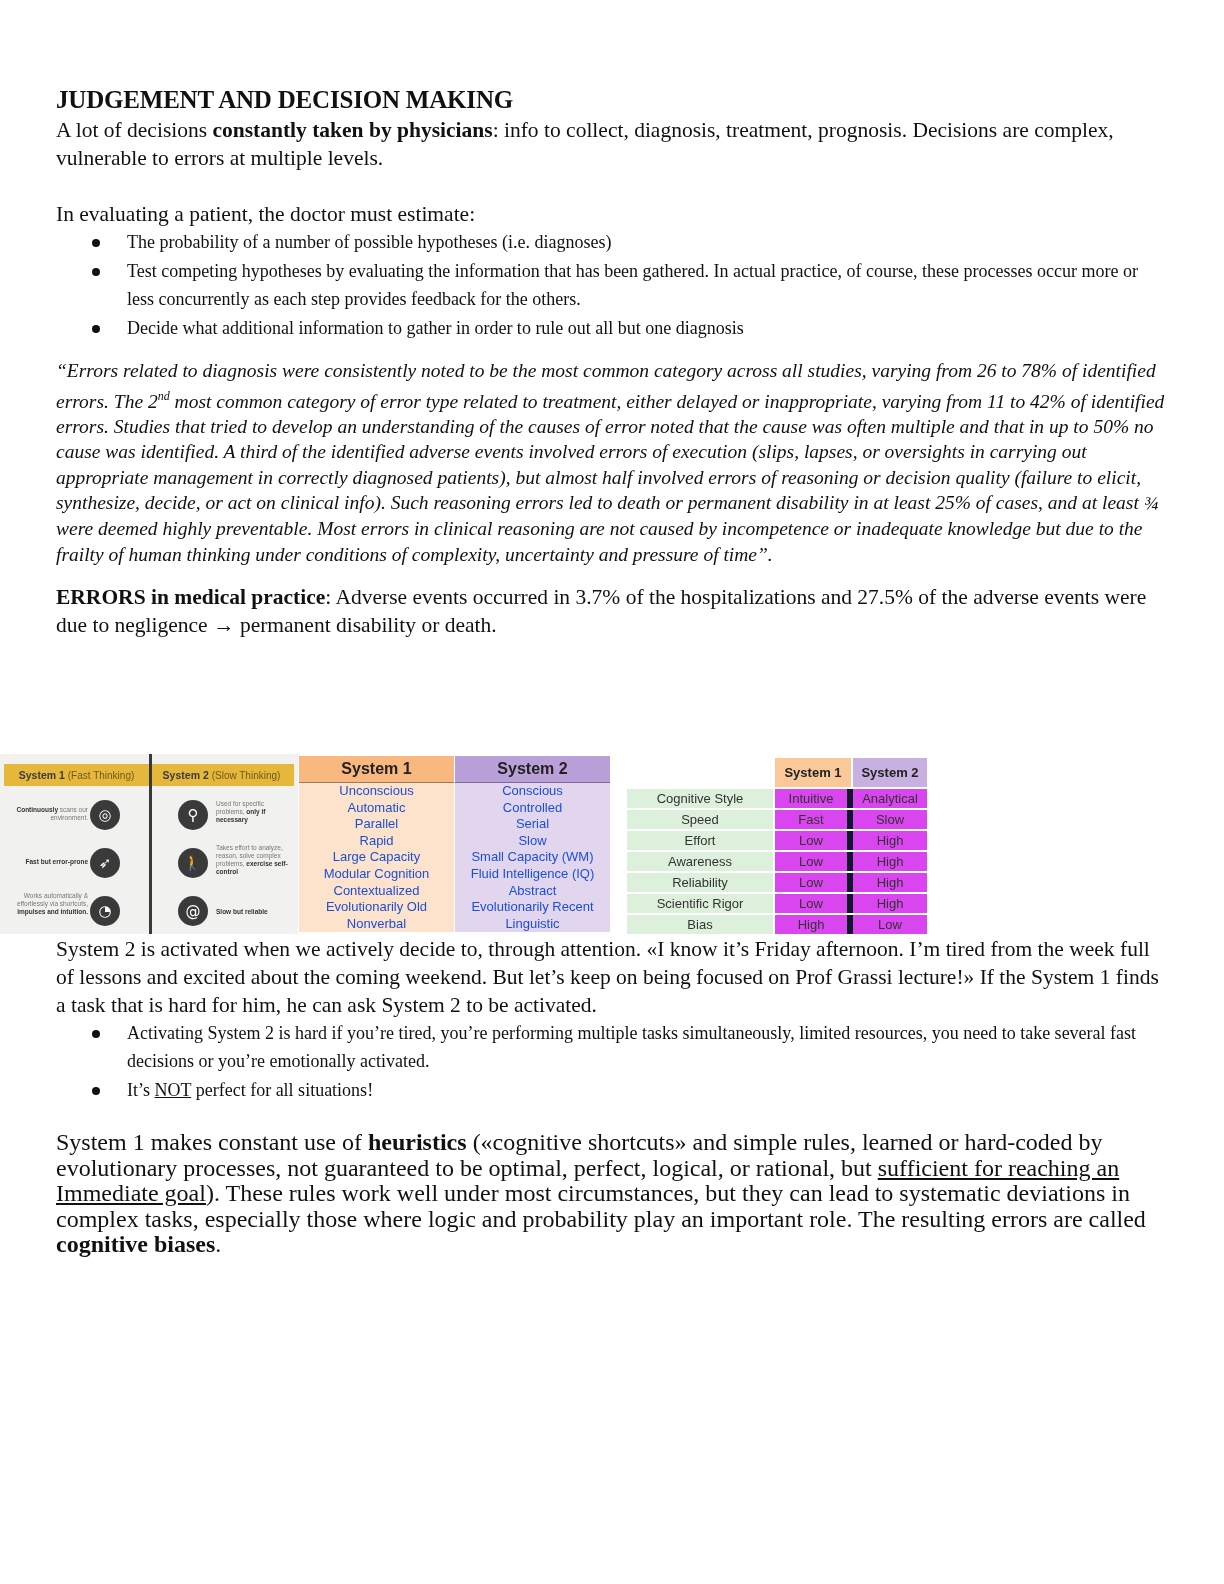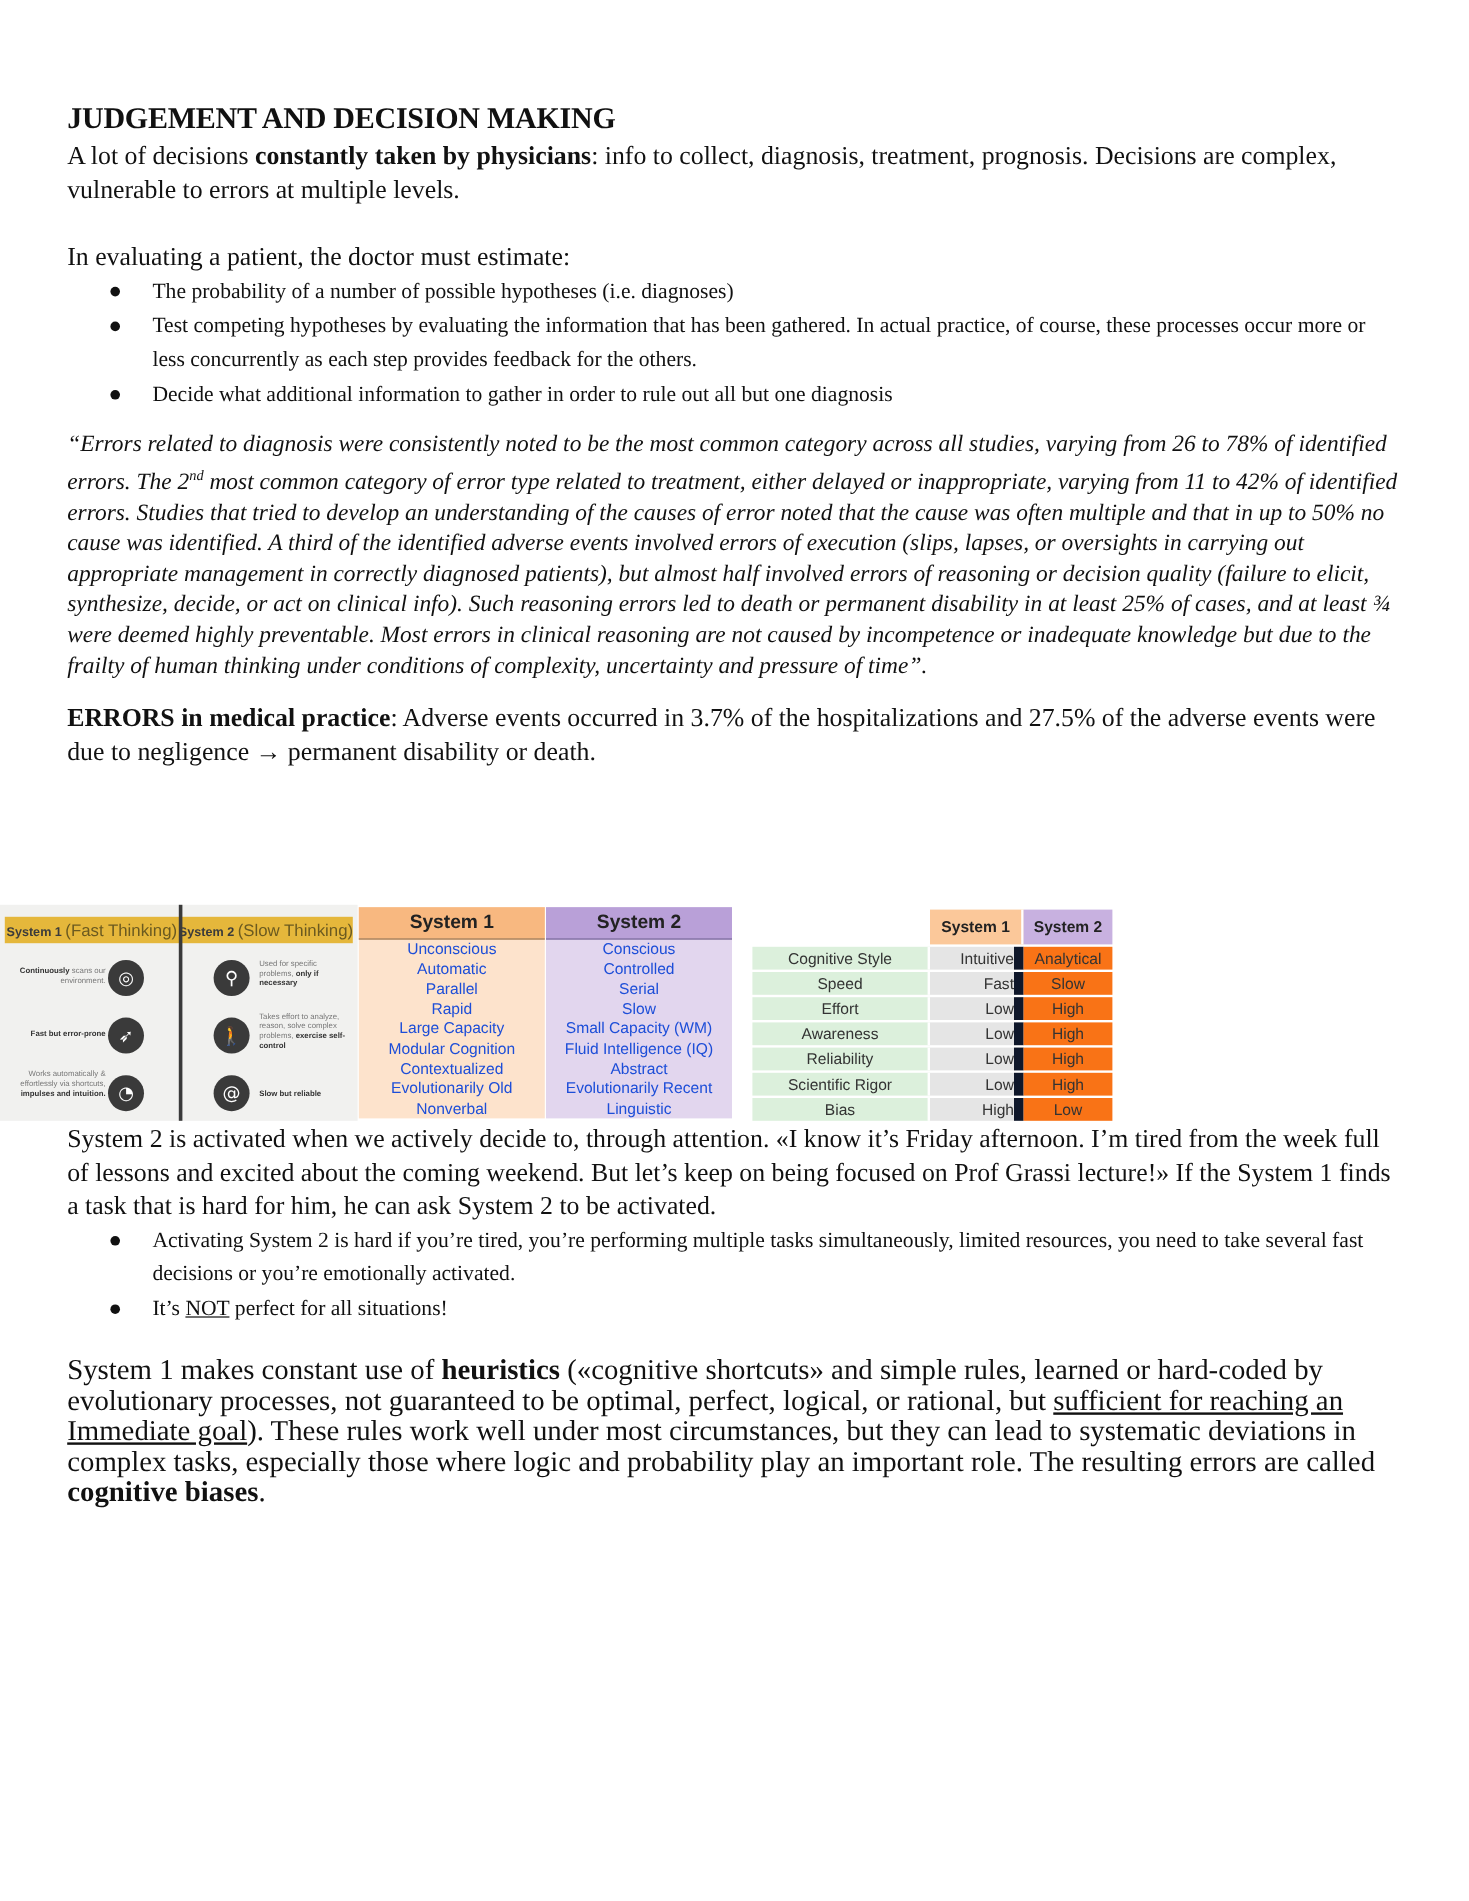--- a/index.html
+++ b/index.html
@@ -15,21 +15,21 @@
     .quote { font-family: "Liberation Serif", serif; font-style: italic; font-size: 19.5px; line-height: 25.6px; margin-top: 16px; }
     .quote sup { font-size: 12px; }
     .errors { font-family: "Liberation Serif", serif; font-size: 21.5px; line-height: 28px; margin-top: 16px; }
     u { text-decoration: underline; }
 
     
     .figstrip { position: absolute; left: 0; top: 754px; width: 930px; height: 180px; }
     .fig1 { position: absolute; left: 0; top: 0; width: 298px; height: 180px; background: #f1f1ef; }
     .fig1 .vbar { position: absolute; left: 149px; top: 0; width: 3px; height: 180px; background: #3a3a3a; }
     .fig1 .banner { position: absolute; left: 4px; top: 10px; width: 290px; height: 22px; background: #e5b73b; display: flex; align-items: center; font-family: "Liberation Sans", sans-serif; font-size: 10.5px; font-weight: bold; color: #3b3b3b; }
-    .fig1 .banner span.sub { font-weight: normal; font-size: 14px; color: #6b5a20; }
+    .fig1 .banner span.sub { font-weight: normal; font-size: 10px; color: #6b5a20; }
     .fig1 .bhalf { width: 145px; text-align: center; white-space: nowrap; }
     .fig1 .icon { position: absolute; width: 30px; height: 30px; border-radius: 50%; background: #3a3a3a; display: flex; align-items: center; justify-content: center; color: #fff; font-size: 15px; font-family: "DejaVu Sans", sans-serif; }
     .fig1 .lbl { position: absolute; font-family: "Liberation Sans", sans-serif; font-size: 6.5px; line-height: 8px; color: #777; }
     .fig1 .lbl b { color: #333; }
 
     .fig2 { position: absolute; left: 299px; top: 2px; width: 312px; height: 176px; font-family: "Liberation Sans", sans-serif; }
     .fig2 .col { position: absolute; top: 0; width: 155px; height: 176px; text-align: center; }
     .fig2 .c1 { left: 0; background: #fde3cc; }
     .fig2 .c2 { left: 156px; background: #e2d6ee; }
     .fig2 .hdr { height: 26px; line-height: 26px; font-weight: bold; font-size: 16px; color: #222; border-bottom: 1px solid #9a7a5a; }
@@ -38,22 +38,22 @@
     .fig2 .cell { font-size: 13px; line-height: 16.6px; color: #1d4ed8; white-space: nowrap; }
 
     .fig3 { position: absolute; left: 627px; top: 2px; width: 300px; height: 176px; font-family: "Liberation Sans", sans-serif; font-size: 13px; color: #333; }
     .fig3 table { border-collapse: separate; border-spacing: 0 2px; }
     .fig3 td, .fig3 th { text-align: center; padding: 0; height: 19px; line-height: 19px; white-space: nowrap; }
     .fig3 th { font-size: 13px; font-weight: bold; height: 29px; line-height: 29px; color: #222; }
     .fig3 .empty { background: transparent; width: 148px; }
     .fig3 .h1 { background: #fbc89a; width: 76px; border-right: 2px solid #fff; }
     .fig3 .h2 { background: #c8b1e0; width: 74px; }
     .fig3 .lab { background: #dcf0dc; border-right: 2px solid #fff; }
-    .fig3 .v1 { background: #e5e5e5; border-right: 8px solid #0f172a; text-align: right; }
-    .fig3 .v2 { background: #f97316; margin-top: 44px; }
+    .fig3 .v1 { background: #d946ef; border-right: 6px solid #0f172a; }
+    .fig3 .v2 { background: #d946ef; margin-top: 44px; }
 
     .after { position: absolute; left: 56px; top: 935px; width: 1112px; }
     .heur { font-family: "Liberation Serif", serif; font-size: 24px; line-height: 25.6px; margin-top: 26px; }
   </style>
 </head>
 <body>
 
 <div class="page">
   <h1>JUDGEMENT AND DECISION MAKING</h1>
 

